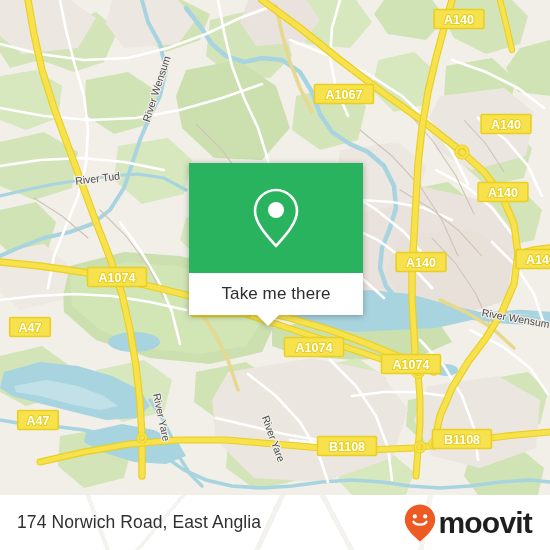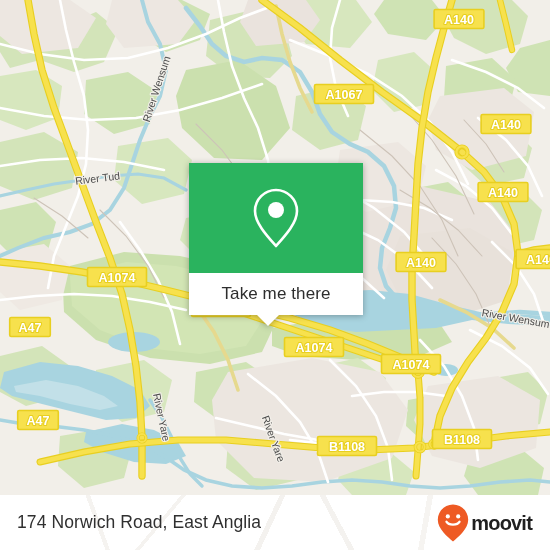--- a/index.html
+++ b/index.html
@@ -117,21 +117,21 @@
     z-index: 2;
   }
   #logo {
     position: relative;
     display: flex;
     align-items: center;
     gap: 1px;
     z-index: 2;
   }
   #logo-text {
-    font-size: 20px;
+    font-size: 30px;
     font-weight: bold;
     color: #1f1f1f;
     letter-spacing: -0.8px;
     line-height: 1;
   }
 
   
   .shield-rect { fill: #f7e14d; stroke: #e8cf20; stroke-width: 1.6; }
   .shield-txt {
     fill: #ffffff;

